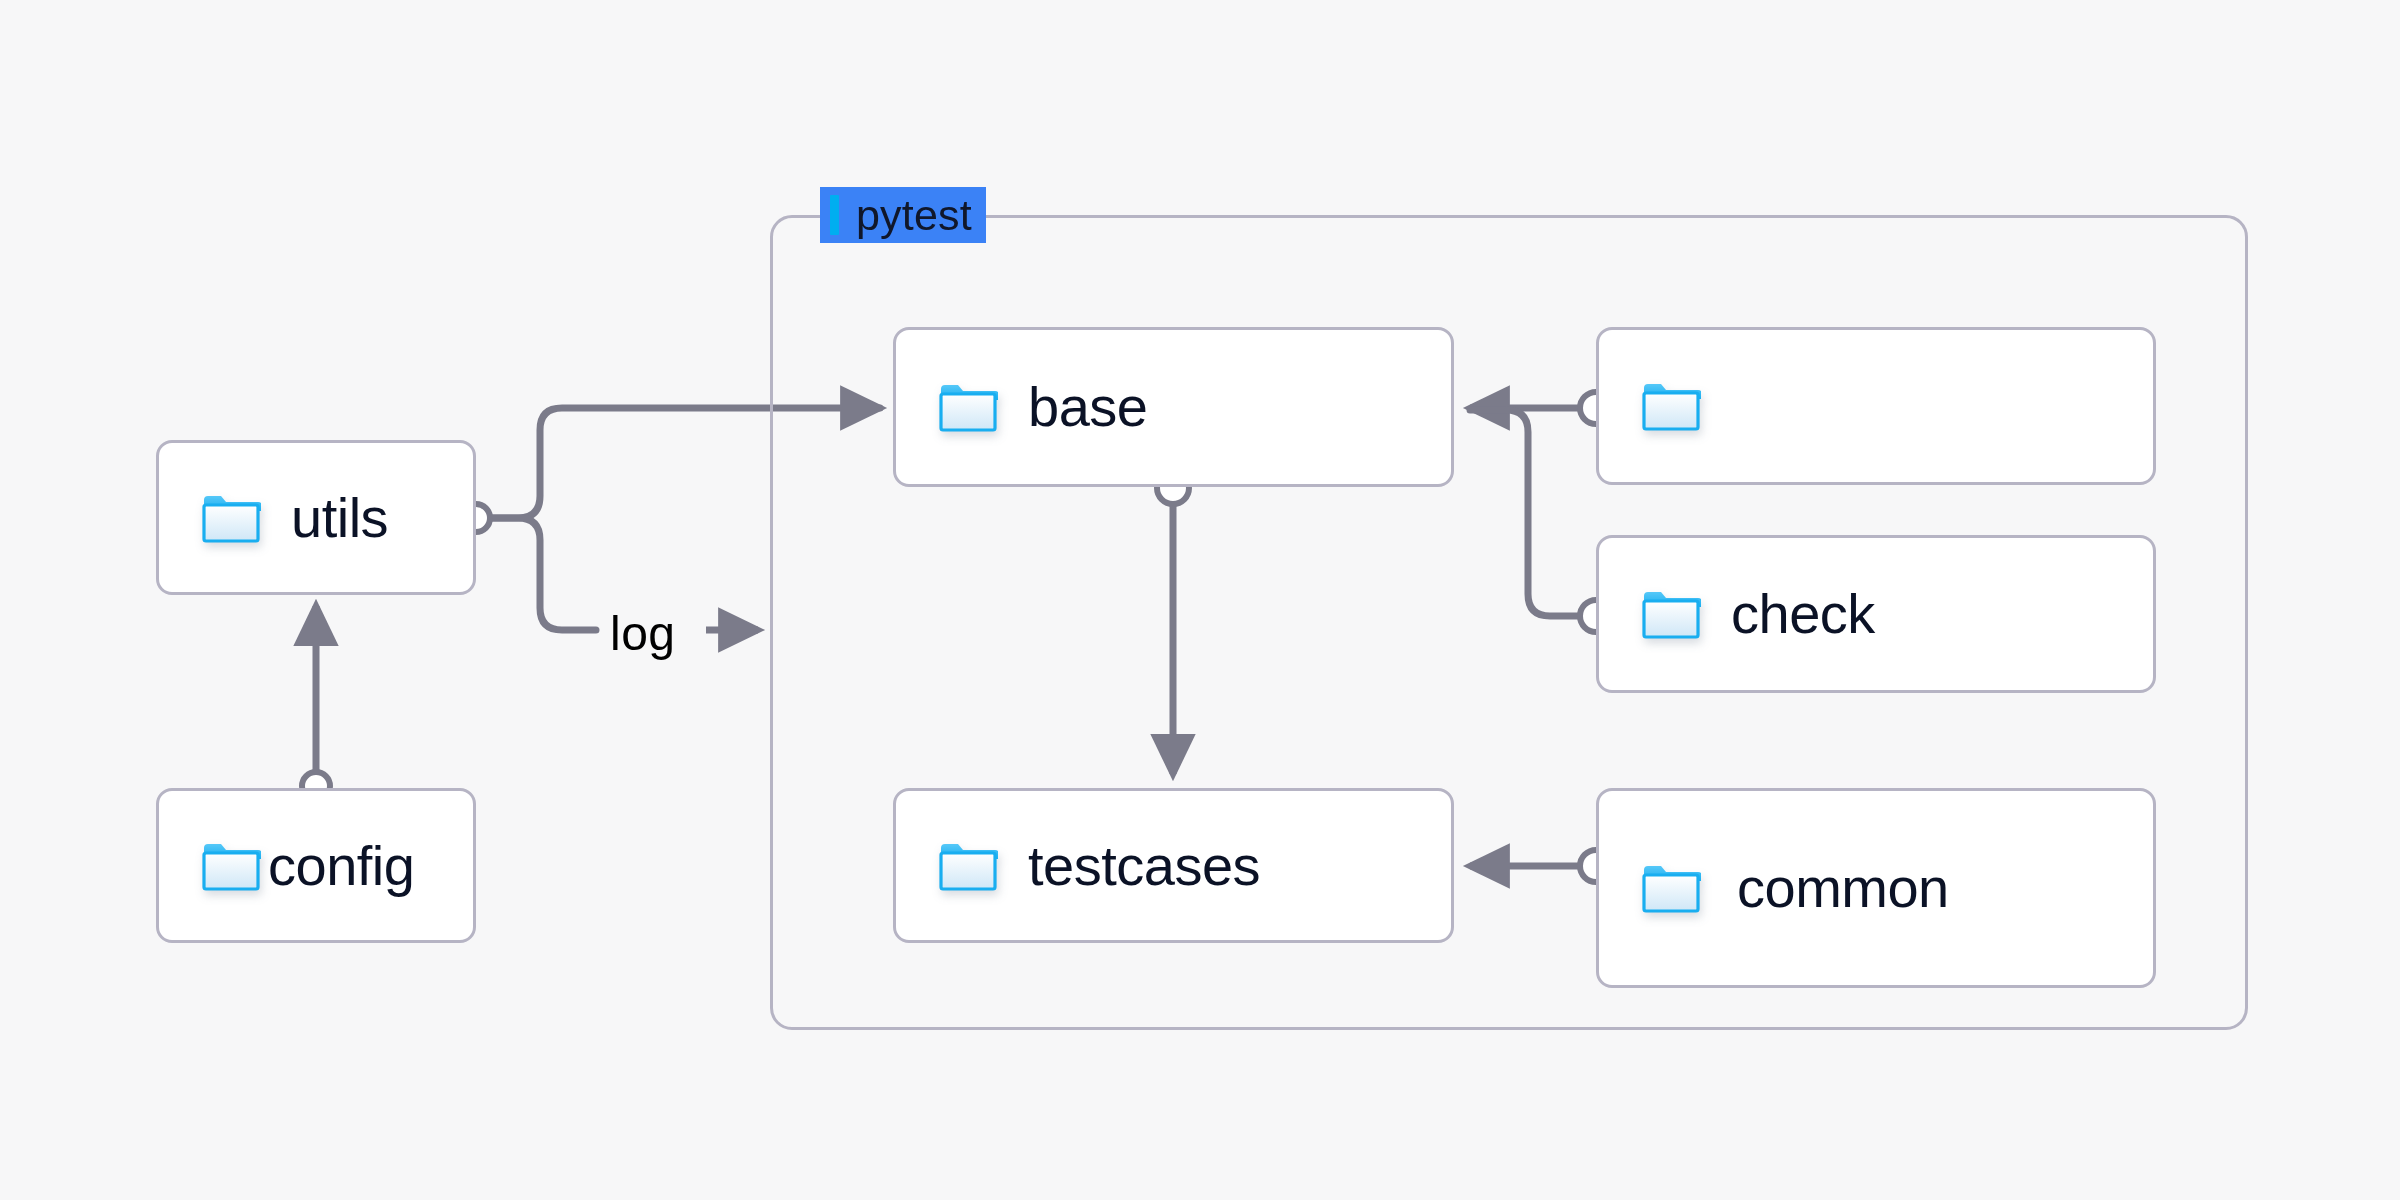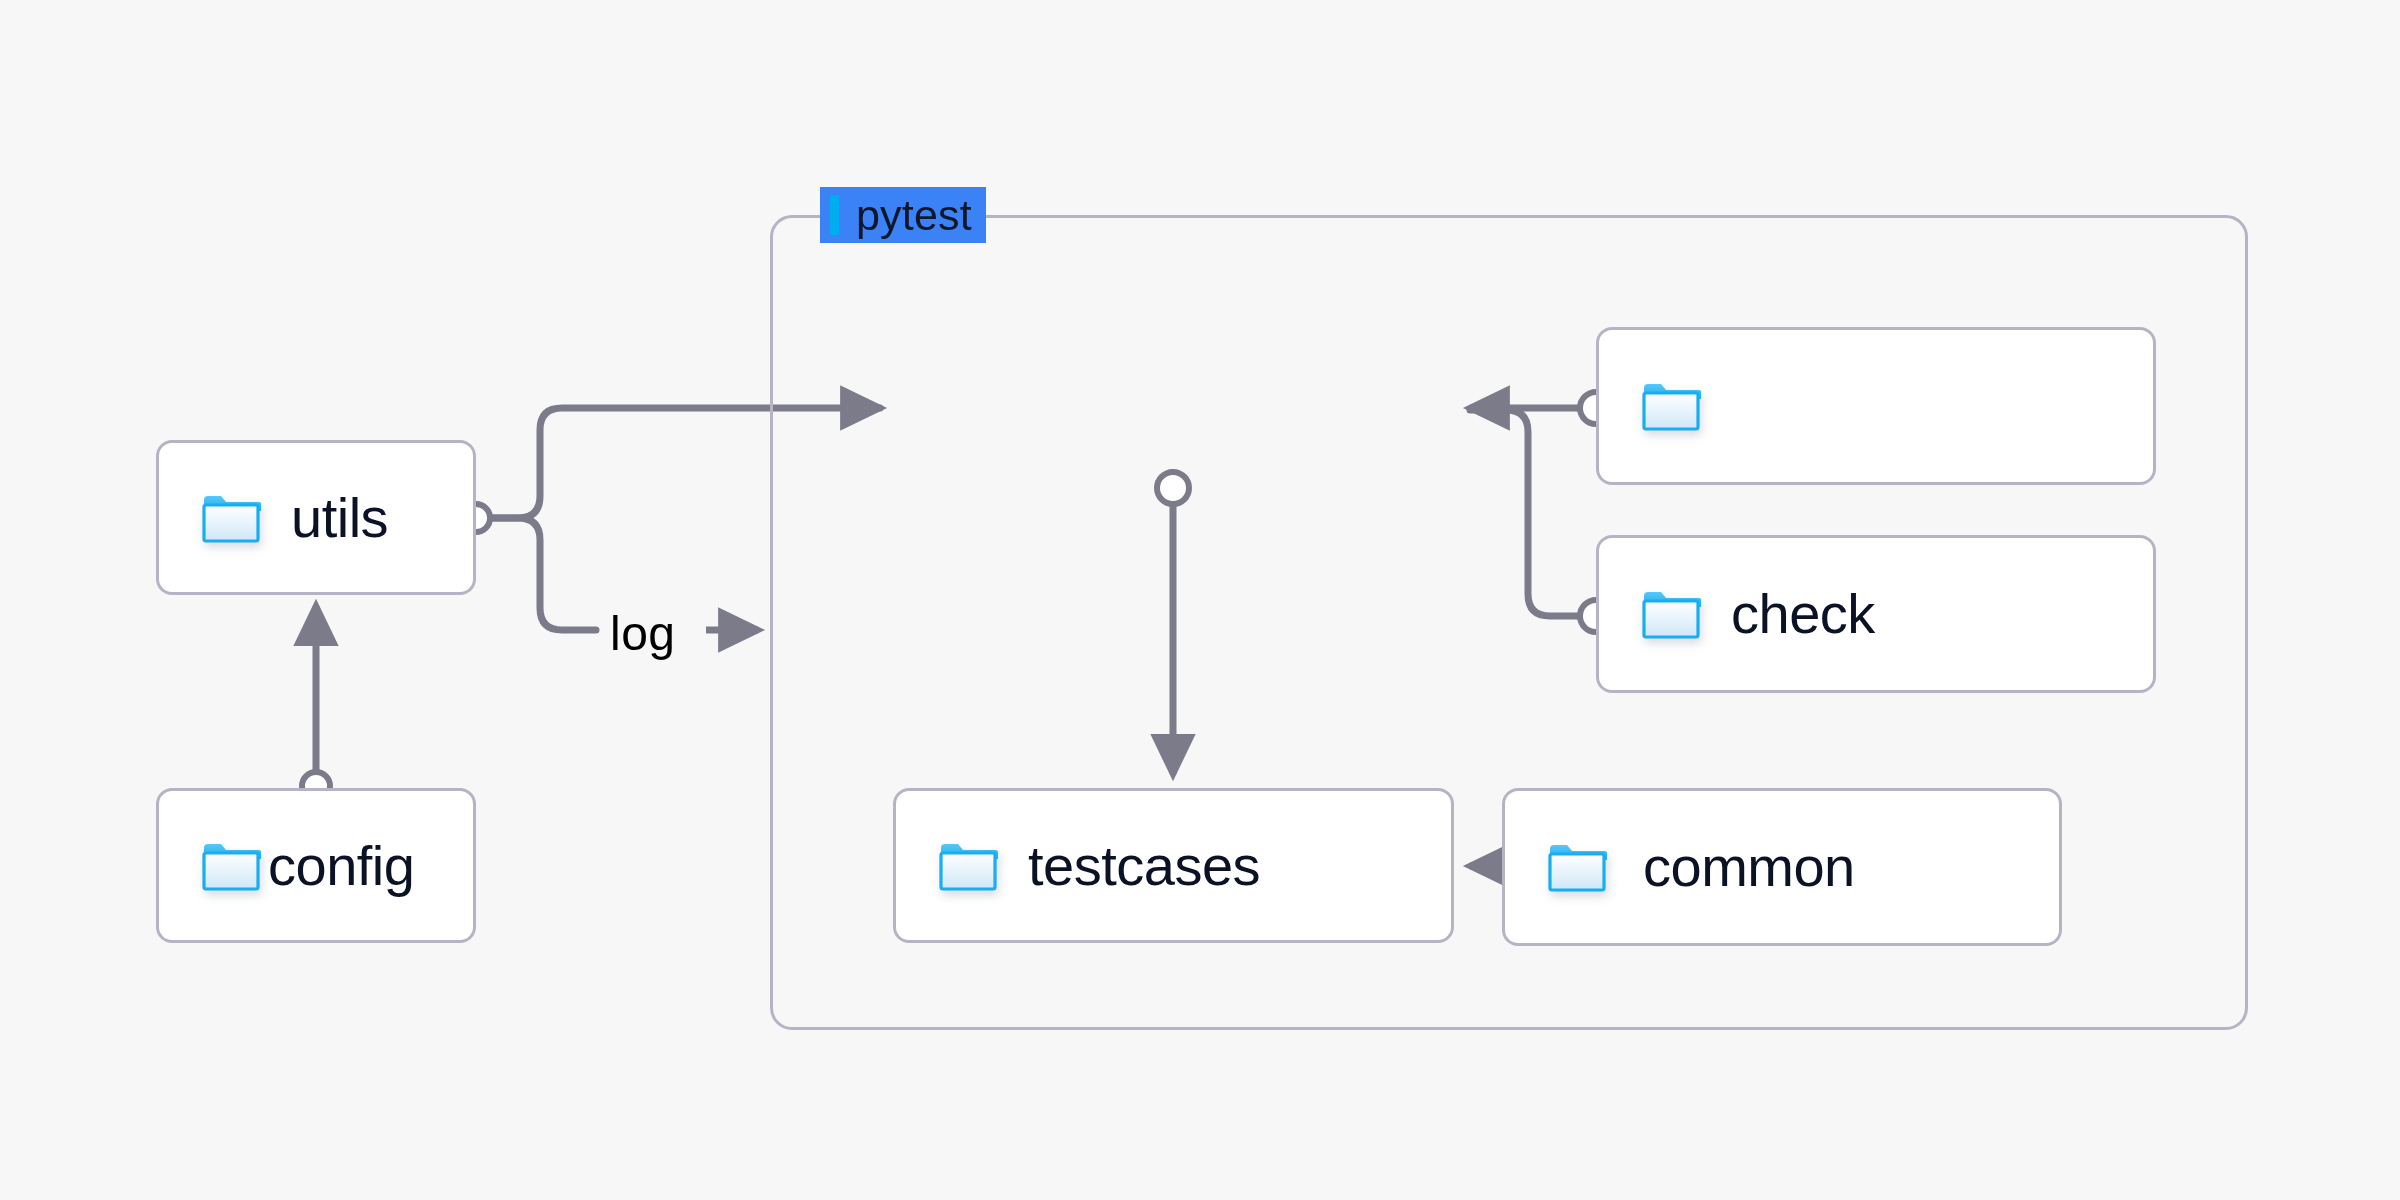--- a/index.html
+++ b/index.html
@@ -177,20 +177,37 @@
               <stop offset="0%" stop-color="#56c8f8"></stop>
               <stop offset="100%" stop-color="#19aef0"></stop>
             </linearGradient>
           </defs>
           <path d="M3 8 a4 4 0 0 1 4-4 h13 l5 6 h32 a4 4 0 0 1 4 4 v5 H3 z" fill="url(#ft)"></path>
           <rect x="3" y="13" width="54" height="36" rx="2" fill="url(#fg)" stroke="#19aef0" stroke-width="3.2"></rect>
         </svg></span>
     <span class="node-label">config</span>
   </div>
 
+  <div class="node" id="node-base" style="left: 893px; top: 327px; width: 561px; height: 160px;">
+    <span class="folder-icon"><svg viewBox="0 0 60 52" width="60" height="52" xmlns="http://www.w3.org/2000/svg">
+          <defs>
+            <linearGradient id="fg" x1="0" y1="0" x2="0" y2="1">
+              <stop offset="0%" stop-color="#ffffff"></stop>
+              <stop offset="100%" stop-color="#cfe7f7"></stop>
+            </linearGradient>
+            <linearGradient id="ft" x1="0" y1="0" x2="0" y2="1">
+              <stop offset="0%" stop-color="#56c8f8"></stop>
+              <stop offset="100%" stop-color="#19aef0"></stop>
+            </linearGradient>
+          </defs>
+          <path d="M3 8 a4 4 0 0 1 4-4 h13 l5 6 h32 a4 4 0 0 1 4 4 v5 H3 z" fill="url(#ft)"></path>
+          <rect x="3" y="13" width="54" height="36" rx="2" fill="url(#fg)" stroke="#19aef0" stroke-width="3.2"></rect>
+        </svg></span>
+    <span class="node-label">base</span>
+  </div>
 
   <div class="node" id="node-testcases" style="left: 893px; top: 788px; width: 561px; height: 155px;">
     <span class="folder-icon"><svg viewBox="0 0 60 52" width="60" height="52" xmlns="http://www.w3.org/2000/svg">
           <defs>
             <linearGradient id="fg" x1="0" y1="0" x2="0" y2="1">
               <stop offset="0%" stop-color="#ffffff"></stop>
               <stop offset="100%" stop-color="#cfe7f7"></stop>
             </linearGradient>
             <linearGradient id="ft" x1="0" y1="0" x2="0" y2="1">
               <stop offset="0%" stop-color="#56c8f8"></stop>
@@ -231,21 +248,21 @@
               <stop offset="0%" stop-color="#56c8f8"></stop>
               <stop offset="100%" stop-color="#19aef0"></stop>
             </linearGradient>
           </defs>
           <path d="M3 8 a4 4 0 0 1 4-4 h13 l5 6 h32 a4 4 0 0 1 4 4 v5 H3 z" fill="url(#ft)"></path>
           <rect x="3" y="13" width="54" height="36" rx="2" fill="url(#fg)" stroke="#19aef0" stroke-width="3.2"></rect>
         </svg></span>
     <span class="node-label">check</span>
   </div>
 
-  <div class="node" id="node-common" style="left: 1502px; top: 788px; width: 560px; height: 158px; gap: 36px;">
+  <div class="node" id="node-common" style="left: 1596px; top: 788px; width: 560px; height: 200px; gap: 36px;">
     <span class="folder-icon"><svg viewBox="0 0 60 52" width="60" height="52" xmlns="http://www.w3.org/2000/svg">
           <defs>
             <linearGradient id="fg" x1="0" y1="0" x2="0" y2="1">
               <stop offset="0%" stop-color="#ffffff"></stop>
               <stop offset="100%" stop-color="#cfe7f7"></stop>
             </linearGradient>
             <linearGradient id="ft" x1="0" y1="0" x2="0" y2="1">
               <stop offset="0%" stop-color="#56c8f8"></stop>
               <stop offset="100%" stop-color="#19aef0"></stop>
             </linearGradient>

